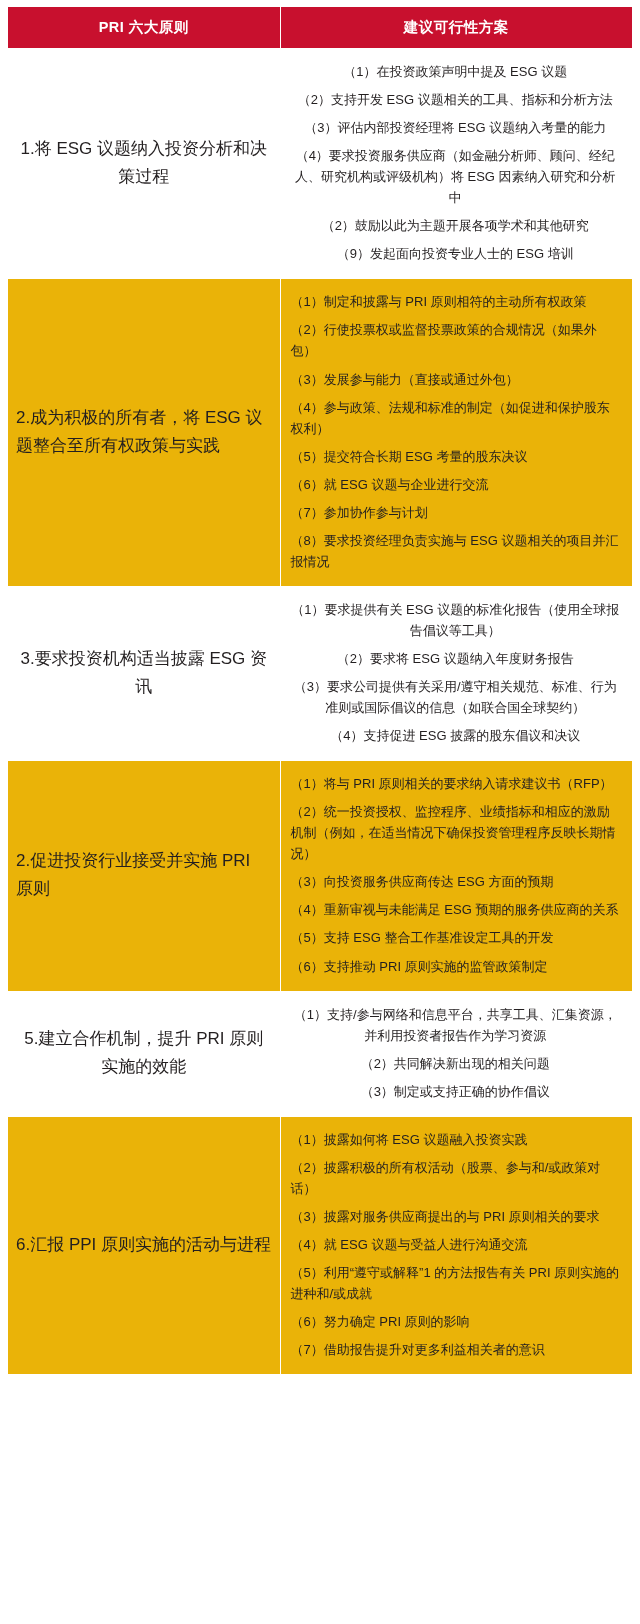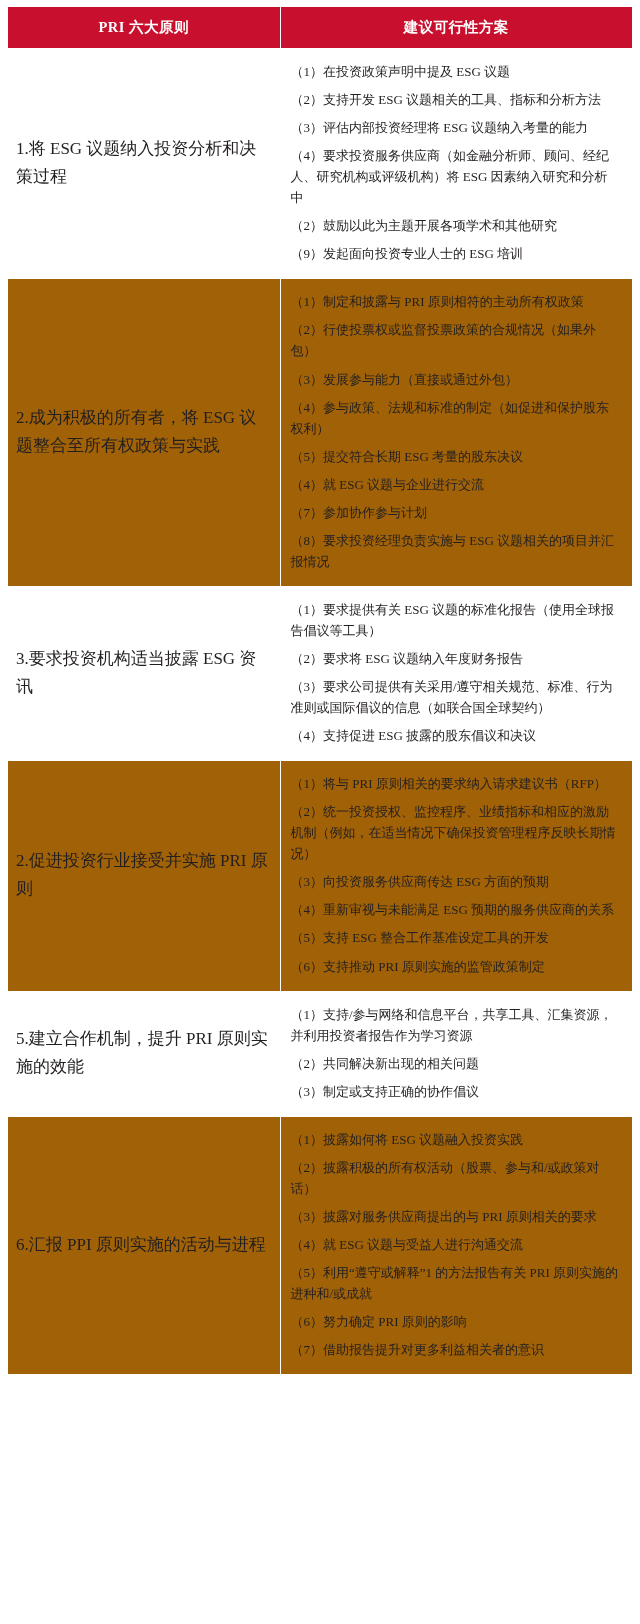--- a/index.html
+++ b/index.html
@@ -14,21 +14,20 @@
   }
   .table-wrap {
     width: 640px;
     box-sizing: border-box;
     padding: 6px 8px 8px 8px;
   }
   table.pri-table {
     border-collapse: collapse;
     width: 624px;
     table-layout: fixed;
-    font-family: Liberation Serif, serif;
   }
   table.pri-table col.c1 { width: 272px; }
   table.pri-table col.c2 { width: 352px; }
 
   thead th {
     background: #c8102e;
     color: #ffffff;
     font-size: 14.5px;
     font-weight: bold;
     text-align: center;
@@ -40,22 +39,22 @@
   thead th.th-right { border-right: none; margin-left: 48px; }
 
   tbody td {
     vertical-align: middle;
     font-size: 13px;
     line-height: 1.62;
     padding: 10px 12px 12px 10px;
     border: 1px solid #ffffff;
     word-break: break-word;
   }
-  tbody tr.row-odd td { background: #ffffff; }
-  tbody tr.row-even td { background: #a16207; }
+  tbody tr.row-odd td { background: #ffffff; text-align: center; }
+  tbody tr.row-even td { background: #eab308; }
 
   td.principle {
     text-align: left;
     padding-left: 8px;
     padding-right: 8px;
     font-size: 17px;
   }
   td.actions {
     text-align: left;
     vertical-align: top;
@@ -102,21 +101,21 @@
       </tr>
 
       <tr class="row-even">
         <td class="principle">2.成为积极的所有者，将 ESG 议题整合至所有权政策与实践</td>
         <td class="actions">
           <div class="item">（1）制定和披露与 PRI 原则相符的主动所有权政策</div>
           <div class="item">（2）行使投票权或监督投票政策的合规情况（如果外包）</div>
           <div class="item">（3）发展参与能力（直接或通过外包）</div>
           <div class="item">（4）参与政策、法规和标准的制定（如促进和保护股东权利）</div>
           <div class="item">（5）提交符合长期 ESG 考量的股东决议</div>
-          <div class="item">（4）就 ESG 议题与企业进行交流</div>
+          <div class="item">（6）就 ESG 议题与企业进行交流</div>
           <div class="item">（7）参加协作参与计划</div>
           <div class="item">（8）要求投资经理负责实施与 ESG 议题相关的项目并汇报情况</div>
         </td>
       </tr>
 
       <tr class="row-odd">
         <td class="principle">3.要求投资机构适当披露 ESG 资讯</td>
         <td class="actions">
           <div class="item">（1）要求提供有关 ESG 议题的标准化报告（使用全球报告倡议等工具）</div>
           <div class="item">（2）要求将 ESG 议题纳入年度财务报告</div>

